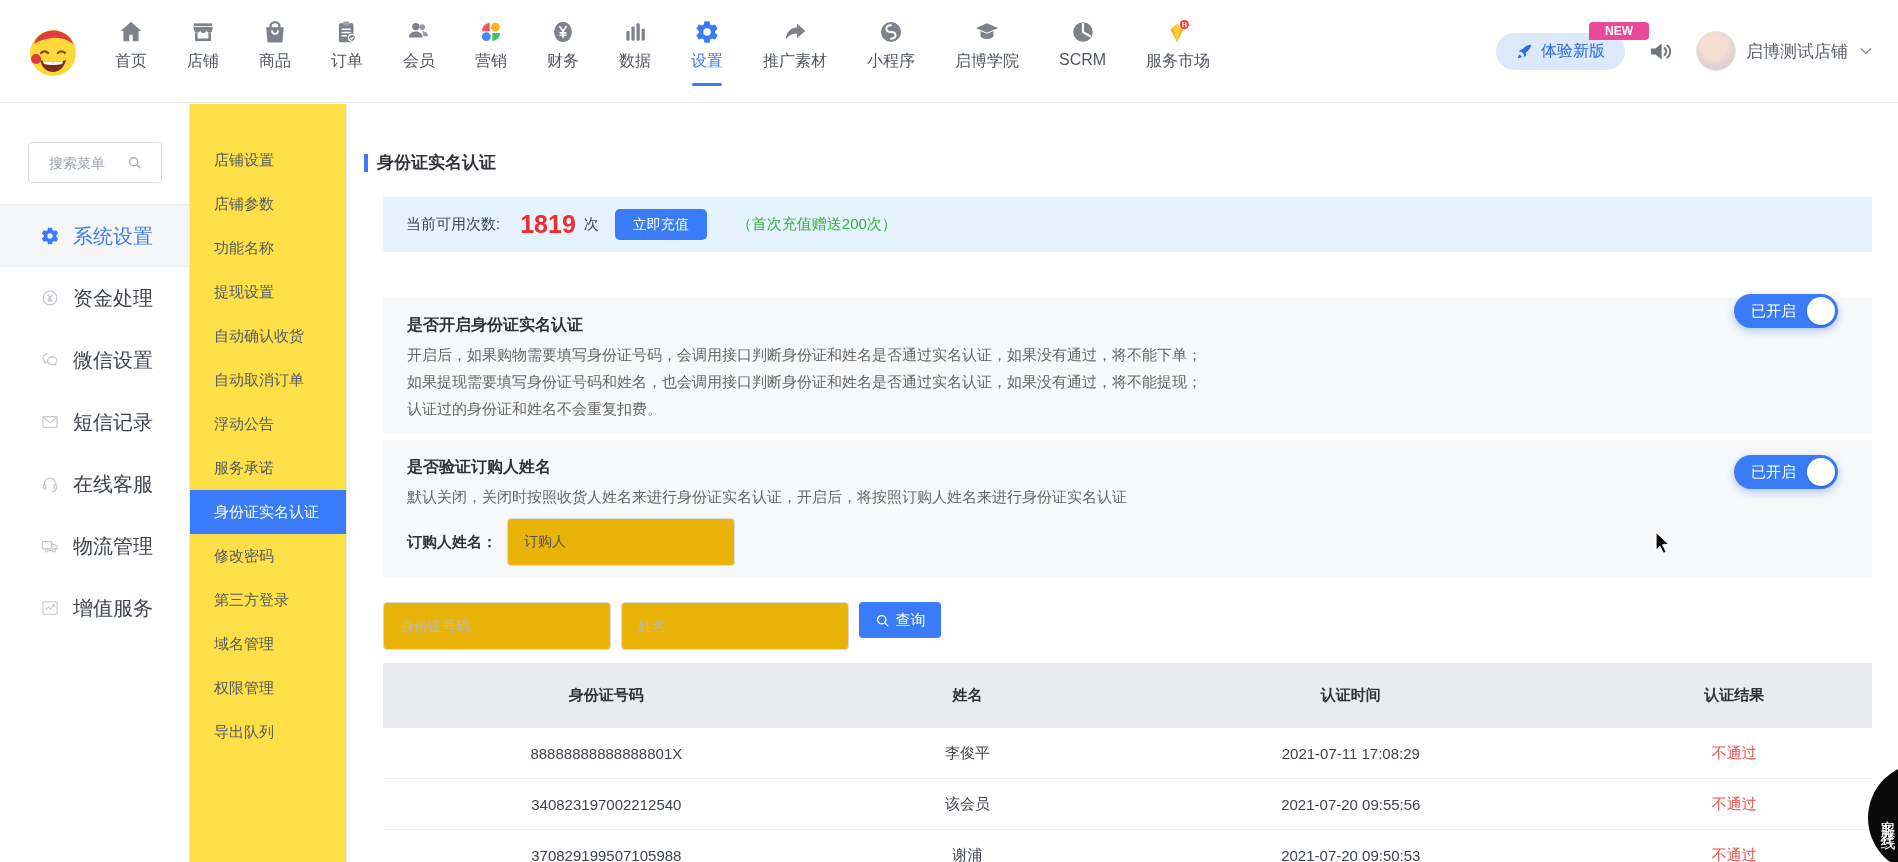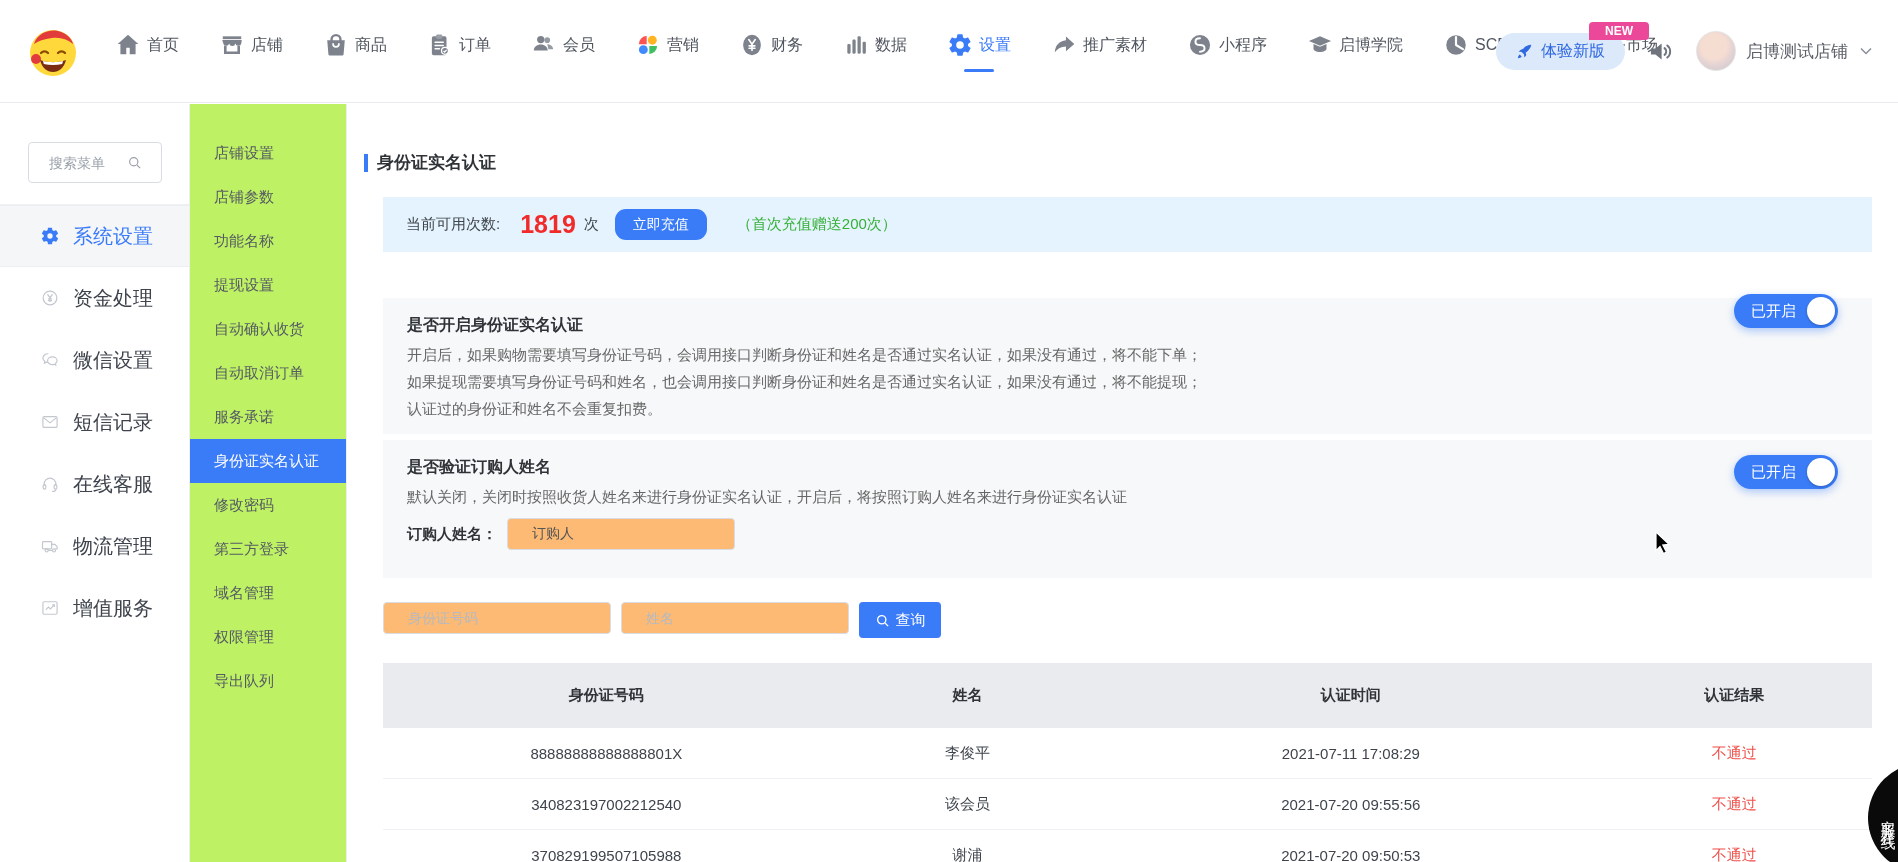--- a/index.html
+++ b/index.html
@@ -2,21 +2,21 @@
 <html><head>
 <meta charset="utf-8">
 <style>
   html,body{margin:0;padding:0;background:#fff;font-family:"Liberation Sans","DejaVu Sans",sans-serif;color:#333;}
   .stage{position:relative;width:1898px;height:862px;overflow:hidden;background:#fff;}
 
   
   .topnav{position:absolute;left:0;top:0;width:100%;height:103px;background:#fff;border-bottom:1px solid #e9ebee;display:flex;align-items:center;box-sizing:border-box;}
   .logo{position:absolute;left:24px;top:50%;transform:translateY(-50%);width:58px;height:58px;}
   .nav-list{display:flex;column-gap:40px;margin-left:115px;}
-  .tn-item{position:relative;display:flex;flex-direction:row;align-items:center;gap:6px;padding:4px 0 16px;cursor:pointer;}
+  .tn-item{position:relative;display:flex;flex-direction:column;align-items:center;gap:6px;padding:4px 0 16px;cursor:pointer;}
   .tn-item svg{width:26px;height:26px;}
   .tn-label{font-size:16px;color:#51565f;white-space:nowrap;}
   .tn-item.active .tn-label{color:#3a7bf8;}
   .tn-item.active::after{content:"";position:absolute;bottom:2px;left:50%;transform:translateX(-50%);width:30px;height:3px;border-radius:2px;background:#3a7bf8;}
   .tn-right{position:absolute;right:24px;top:0;height:100%;display:flex;align-items:center;gap:22px;}
   .try-pill{position:relative;display:flex;align-items:center;gap:8px;background:#dce9fb;color:#3069e0;font-size:16px;padding:8px 20px;border-radius:19px;cursor:pointer;}
   .new-badge{position:absolute;top:-11px;right:-24px;background:#ec4899;color:#fff;font-size:12px;font-weight:bold;padding:2px 16px;border-radius:4px 4px 4px 0;}
   .account{display:flex;align-items:center;gap:10px;cursor:pointer;}
   .avatar{width:38px;height:38px;border-radius:50%;background:radial-gradient(circle at 45% 38%,#f6ddd2 0 40%,#e3d3d4 60%,#c9c4cb 100%);border:1px solid #e5e5e5;}
   .account-name{font-size:17px;color:#5c6169;}
@@ -25,42 +25,42 @@
   .sidebar{position:absolute;left:0;top:104px;width:190px;bottom:0;background:#fff;border-right:1px solid #eceef1;box-sizing:border-box;}
   .search-wrap{margin:38px auto 0;width:134px;height:41px;border:1px solid #d9dce2;border-radius:4px;display:flex;align-items:center;justify-content:center;gap:4px;box-sizing:border-box;}
   .search-wrap input{border:none;outline:none;width:72px;font-size:14px;color:#6b7077;font-family:inherit;}
   .search-wrap input::placeholder{color:#9ba1ab;}
   .side-divider{height:1px;background:#eef0f3;margin-top:21px;}
   .side-item{height:62px;display:flex;align-items:center;padding-left:40px;gap:13px;font-size:20px;color:#3e434c;cursor:pointer;}
   .side-item svg{width:20px;height:20px;flex:none;}
   .side-item.active{background:#f5f6f8;border-top:1px solid #eceef1;border-bottom:1px solid #eceef1;color:#3a7bf8;box-sizing:border-box;}
 
   
-  .submenu{position:absolute;left:190px;top:104px;width:157px;bottom:0;background:#bef264;border-right:1px solid #eceef1;padding-top:27px;box-sizing:border-box;}
+  .submenu{position:absolute;left:190px;top:104px;width:157px;bottom:0;background:#fde047;border-right:1px solid #eceef1;padding-top:34px;box-sizing:border-box;}
   .sub-item{height:44px;line-height:44px;padding-left:24px;font-size:15px;color:#555a63;cursor:pointer;white-space:nowrap;}
   .sub-item.active{background:#3a7bf8;color:#fff;}
 
   
   .content{position:absolute;left:348px;top:104px;right:0;bottom:0;background:#fff;}
   .page-title{position:absolute;left:16px;top:47px;display:flex;align-items:center;gap:9px;font-size:17px;font-weight:bold;color:#2f3237;}
   .title-bar{width:4px;height:18px;background:#3a7bf8;}
   .banner{position:absolute;left:35px;top:93px;width:1489px;height:55px;background:#e4f3fd;display:flex;align-items:center;padding-left:23px;box-sizing:border-box;font-size:15px;color:#3f444c;}
   .banner .count{color:#f12a2a;font-size:25px;font-weight:bold;margin:0 8px 0 20px;}
   .banner .unit{margin-right:16px;}
-  .btn-recharge{width:92px;height:31px;background:#3a7bf8;color:#fff;border:none;border-radius:11px;font-size:14px;cursor:pointer;font-family:inherit;}
+  .btn-recharge{width:92px;height:31px;background:#3a7bf8;color:#fff;border:none;border-radius:5px;font-size:14px;cursor:pointer;font-family:inherit;}
   .banner .note{color:#36b037;margin-left:30px;}
 
   .card{position:absolute;left:35px;width:1489px;background:#f7f8f9;box-sizing:border-box;padding:16px 24px;}
   .card1{top:194px;height:136px;}
   .card2{top:336px;height:138px;}
   .card-title{font-size:16px;font-weight:bold;color:#2f3237;line-height:22px;margin-bottom:5px;}
   .card-line{font-size:15px;color:#666;line-height:27px;}
   .field-row{margin-top:8px;display:flex;align-items:center;}
   .field-label{font-size:15px;font-weight:bold;color:#2f3237;margin-right:10px;}
-  .text-input{width:228px;height:32px;border:1px solid #d9dce2;border-radius:4px;background:#fdba74;padding:0 24px;font-size:14px;color:#555;box-sizing:border-box;outline:none;font-family:inherit;}
+  .text-input{width:228px;height:48px;border:1px solid #d9dce2;border-radius:4px;background:#eab308;padding:0 16px;font-size:14px;color:#555;box-sizing:border-box;outline:none;font-family:inherit;}
   .text-input::placeholder{color:#b4b9c2;}
 
   .toggle{position:absolute;width:104px;height:34px;border-radius:17px;background:#3a7cf8;color:#fff;font-size:15px;display:flex;align-items:center;padding-left:17px;box-sizing:border-box;cursor:pointer;box-shadow:0 3px 8px rgba(58,124,248,.4);}
   .toggle .knob{position:absolute;right:3px;top:3px;width:28px;height:28px;border-radius:50%;background:#fff;box-shadow:0 1px 3px rgba(0,0,0,.25);}
   .tg1{left:1386px;top:190px;}
   .tg2{left:1386px;top:351px;}
 
   .search-row{position:absolute;left:35px;top:498px;display:flex;gap:10px;}
   .btn-query{display:flex;align-items:center;justify-content:center;gap:6px;width:82px;height:36px;background:#3a7bf8;color:#fff;border:none;border-radius:4px;font-size:15px;cursor:pointer;font-family:inherit;}
 
@@ -289,20 +289,21 @@
     </div>
   </div>
 
   <div class="submenu">
     <div class="sub-item">店铺设置</div>
     <div class="sub-item">店铺参数</div>
     <div class="sub-item">功能名称</div>
     <div class="sub-item">提现设置</div>
     <div class="sub-item">自动确认收货</div>
     <div class="sub-item">自动取消订单</div>
+    <div class="sub-item">浮动公告</div>
     <div class="sub-item">服务承诺</div>
     <div class="sub-item active">身份证实名认证</div>
     <div class="sub-item">修改密码</div>
     <div class="sub-item">第三方登录</div>
     <div class="sub-item">域名管理</div>
     <div class="sub-item">权限管理</div>
     <div class="sub-item">导出队列</div>
   </div>
 
   <div class="content">

